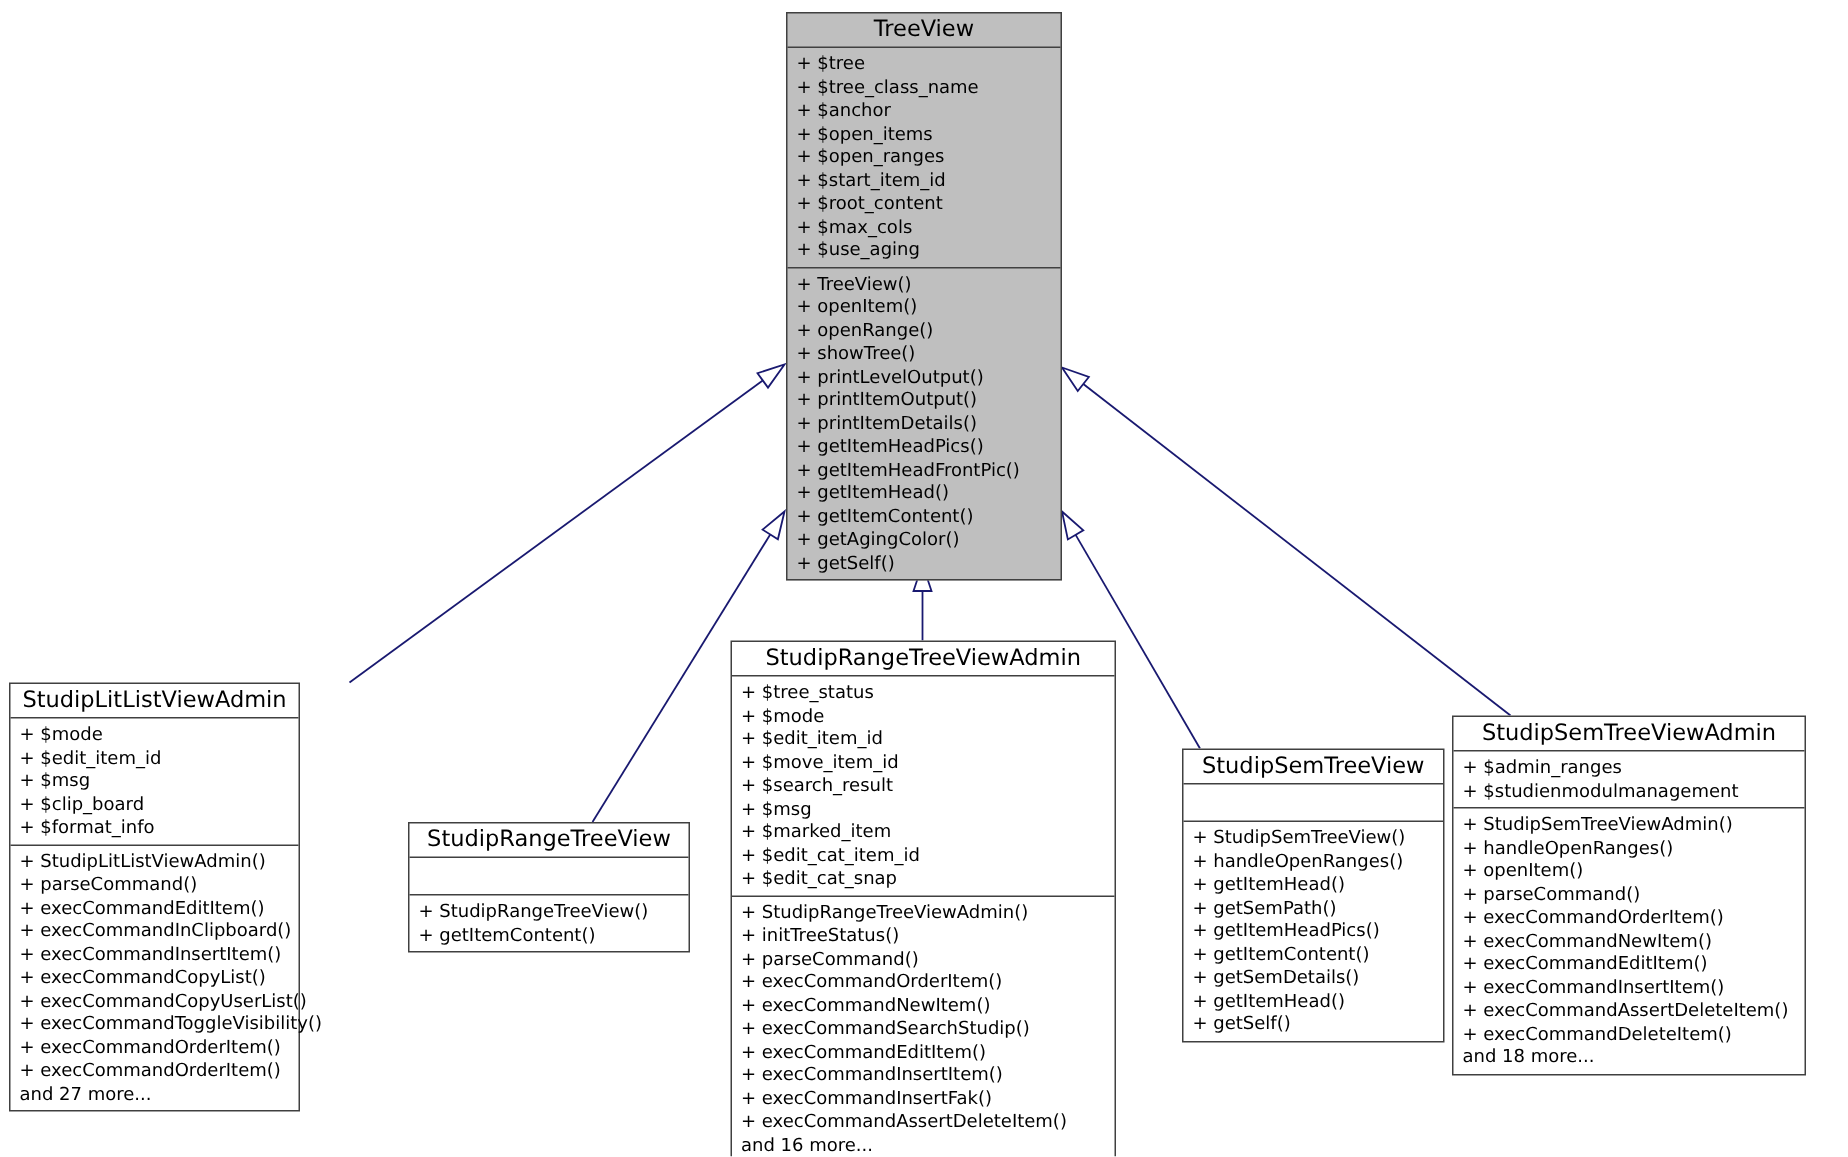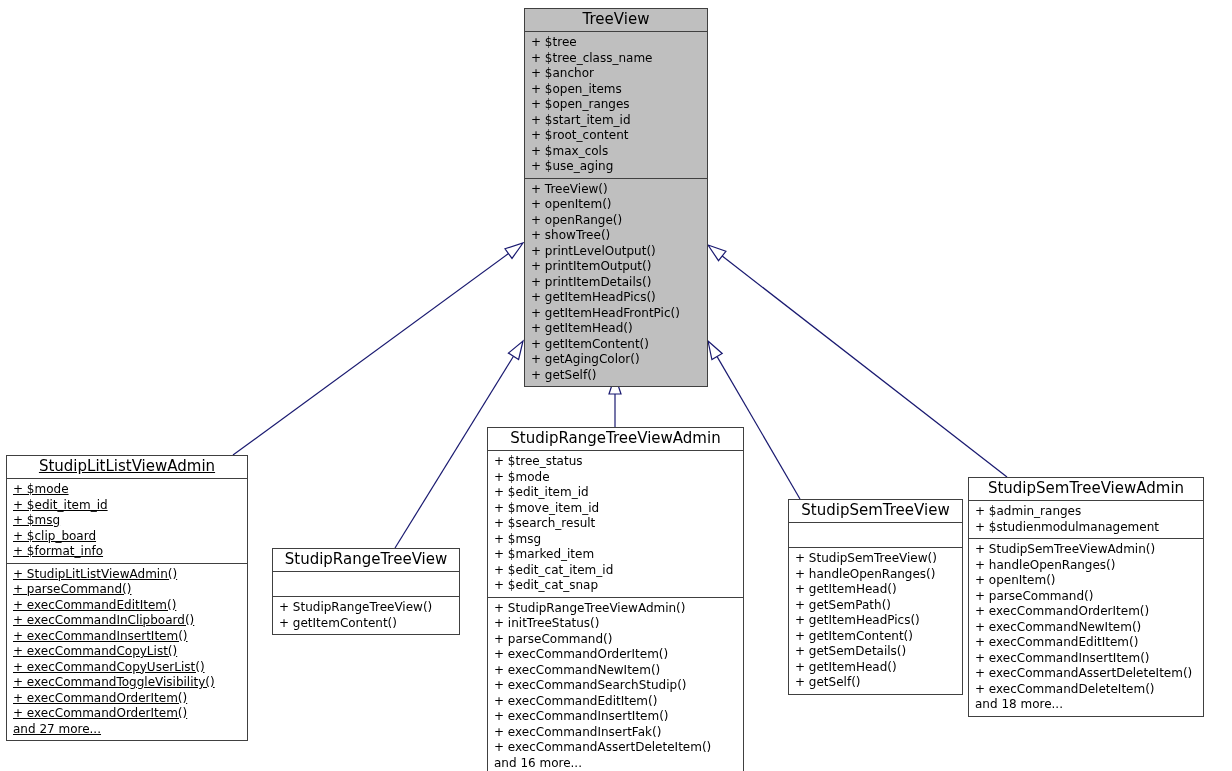--- a/index.html
+++ b/index.html
@@ -45,21 +45,21 @@
   .member {
     font-size: 12px;
     line-height: 15.5px;
     padding: 0 6px;
     white-space: nowrap;
     text-align: left;
   }
 
   
   #box-treeview            { left: 524px; top: 8px;   width: 184px; }
-  #box-litlistadmin        { left: 6px;   top: 455px; width: 242px; text-decoration: underline; }
+  #box-litlistadmin        { left: 6px;   top: 455px; width: 194px; }
   #box-rangetree           { left: 272px; top: 548px; width: 188px; }
   #box-rangetreeadmin      { left: 487px; top: 427px; width: 257px; }
   #box-semtree             { left: 788px; top: 499px; width: 175px; }
   #box-semtreeadmin        { left: 968px; top: 477px; width: 236px; }
 </style>
 </head>
 <body>
 
 <div id="canvas">
 

